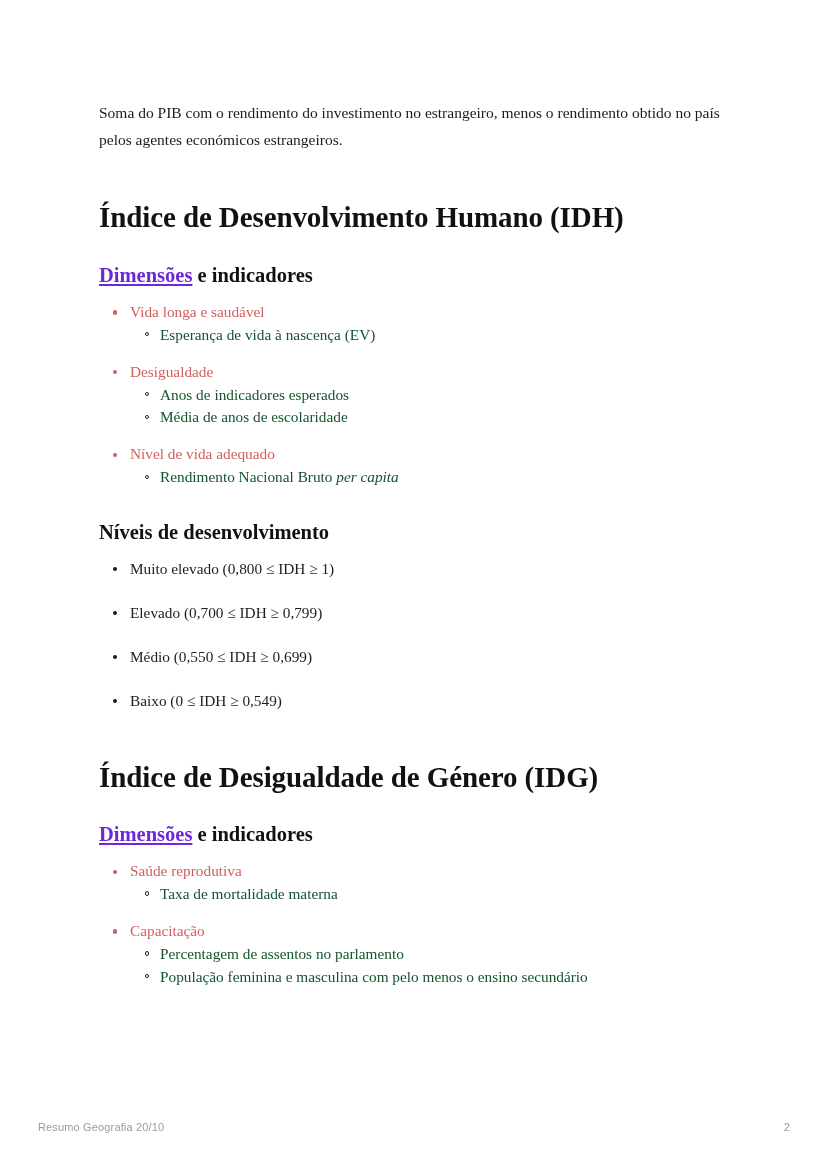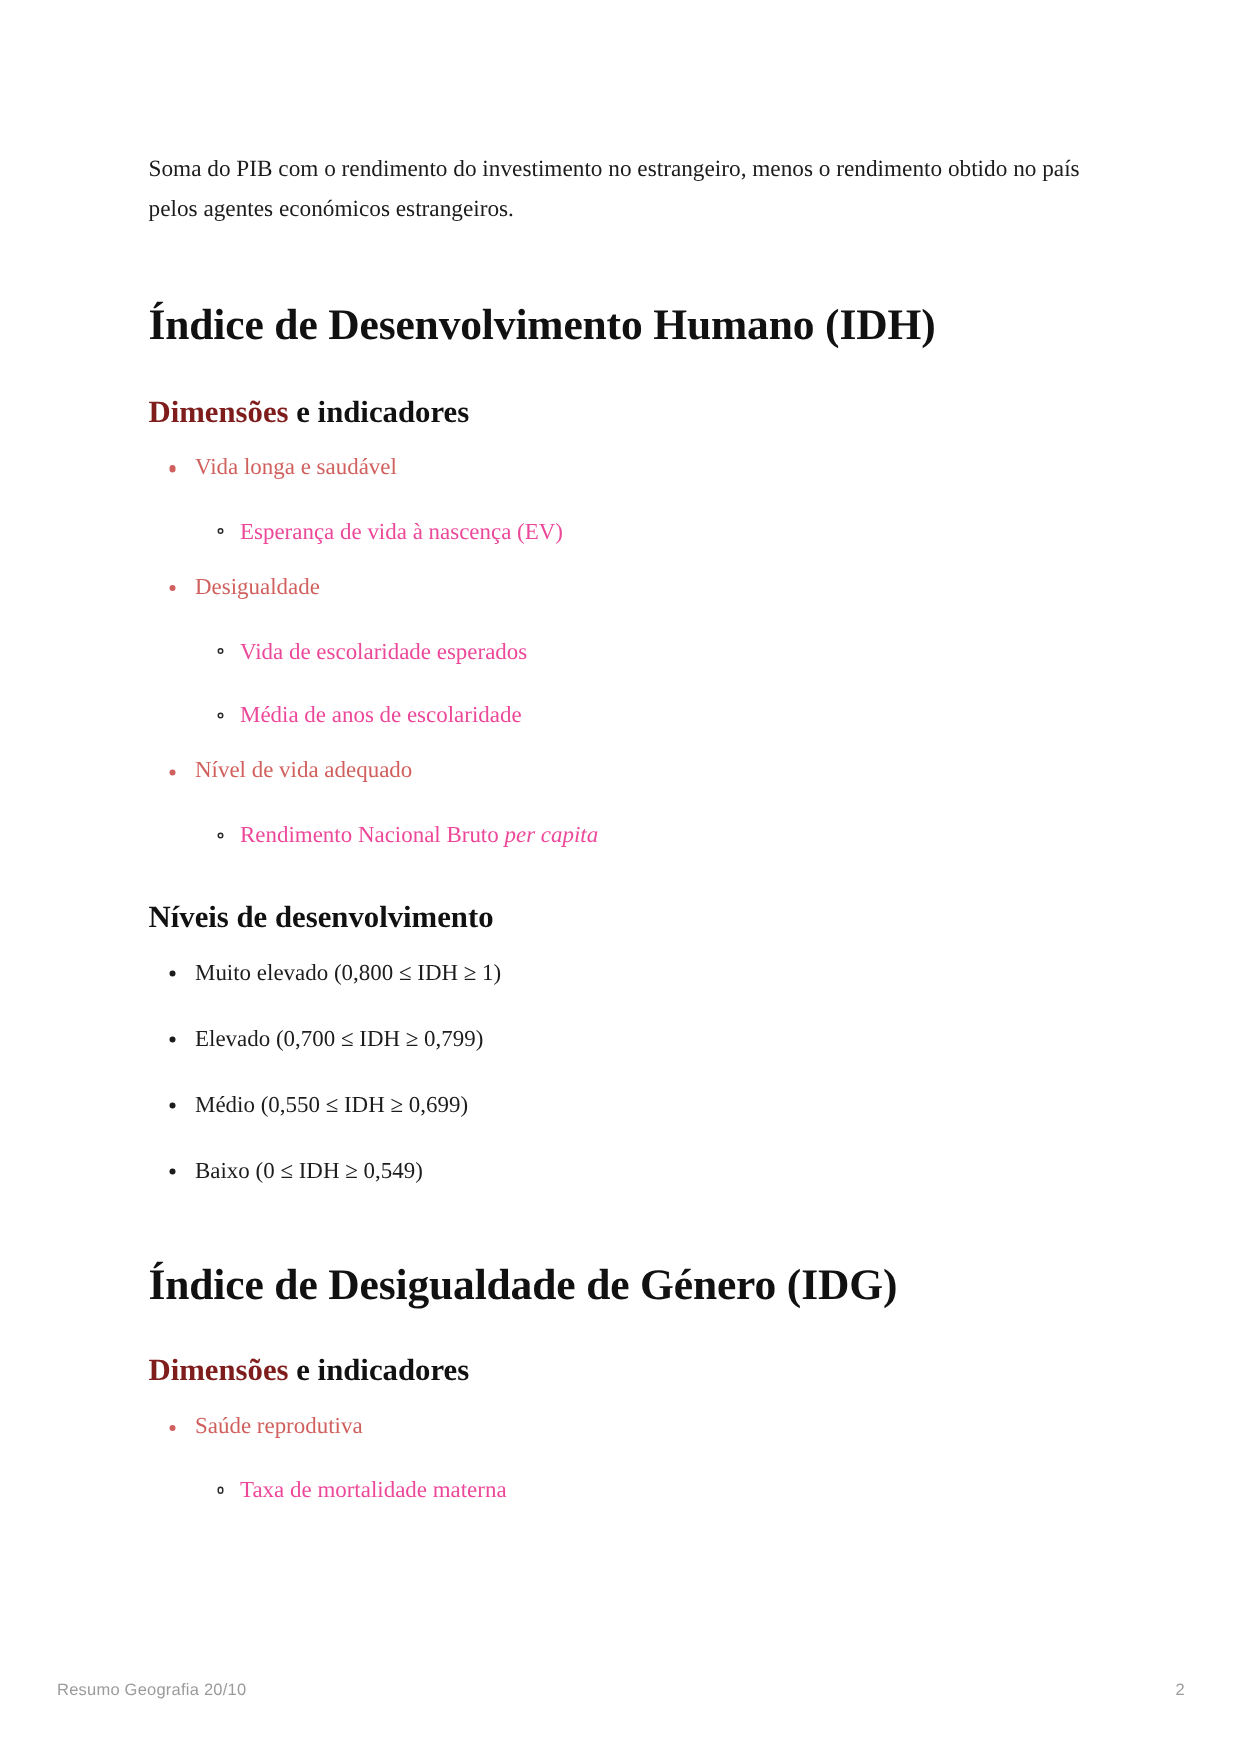--- a/index.html
+++ b/index.html
@@ -43,21 +43,22 @@
     color: #111111;
   }
   h3.doc-h3 {
     font-size: 20.5px;
     font-weight: bold;
     line-height: 1.25;
     margin: 28px 0 0 0;
     color: #111111;
   }
   h3.doc-h3 .accent {
-    color: #7f1d1d;
+    color: #6d28d9;
+    text-decoration: underline;
   }
   h3.tight {
     margin-top: 31px;
   }
 
   
   ul.lv1 {
     list-style: none;
     margin: 12px 0 0 0;
     padding: 0;
@@ -89,22 +90,21 @@
   ul.lv2 {
     list-style: none;
     margin: 0;
     padding: 0;
   }
   ul.lv2 > li.l2 {
     position: relative;
     padding-left: 30px;
     font-size: 15.3px;
     line-height: 1.5;
-    margin-top: 20px;
-    color: #ec4899;
+    color: #14532d;
   }
   ul.lv2 > li.l2::before {
     content: "";
     position: absolute;
     left: 15px;
     top: 0.55em;
     width: 4.2px;
     height: 4.2px;
     border-radius: 50%;
     border: 1px solid #2a2a2a;
@@ -186,21 +186,21 @@
       <li class="l1 red">
         <span class="txt">Vida longa e saudável</span>
         <ul class="lv2">
           <li class="l2"><span>Esperança de vida à nascença (EV)</span></li>
         </ul>
       </li>
 
       <li class="l1 red">
         <span class="txt">Desigualdade</span>
         <ul class="lv2">
-          <li class="l2"><span>Vida de escolaridade esperados</span></li>
+          <li class="l2"><span>Anos de indicadores esperados</span></li>
           <li class="l2"><span>Média de anos de escolaridade</span></li>
         </ul>
       </li>
 
       <li class="l1 red">
         <span class="txt">Nível de vida adequado</span>
         <ul class="lv2">
           <li class="l2"><span>Rendimento Nacional Bruto </span><span class="ital">per capita</span></li>
         </ul>
       </li>
@@ -224,20 +224,27 @@
 
     <ul class="lv1">
 
       <li class="l1 red">
         <span class="txt">Saúde reprodutiva</span>
         <ul class="lv2">
           <li class="l2"><span>Taxa de mortalidade materna</span></li>
         </ul>
       </li>
 
+      <li class="l1 red">
+        <span class="txt">Capacitação</span>
+        <ul class="lv2">
+          <li class="l2"><span>Percentagem de assentos no parlamento</span></li>
+          <li class="l2"><span>População feminina e masculina com pelo menos o ensino secundário</span></li>
+        </ul>
+      </li>
 
     </ul>
 
   </div>
 
   <div class="footer">
     <span>Resumo Geografia 20/10</span>
     <span class="pnum">2</span>
   </div>
 

